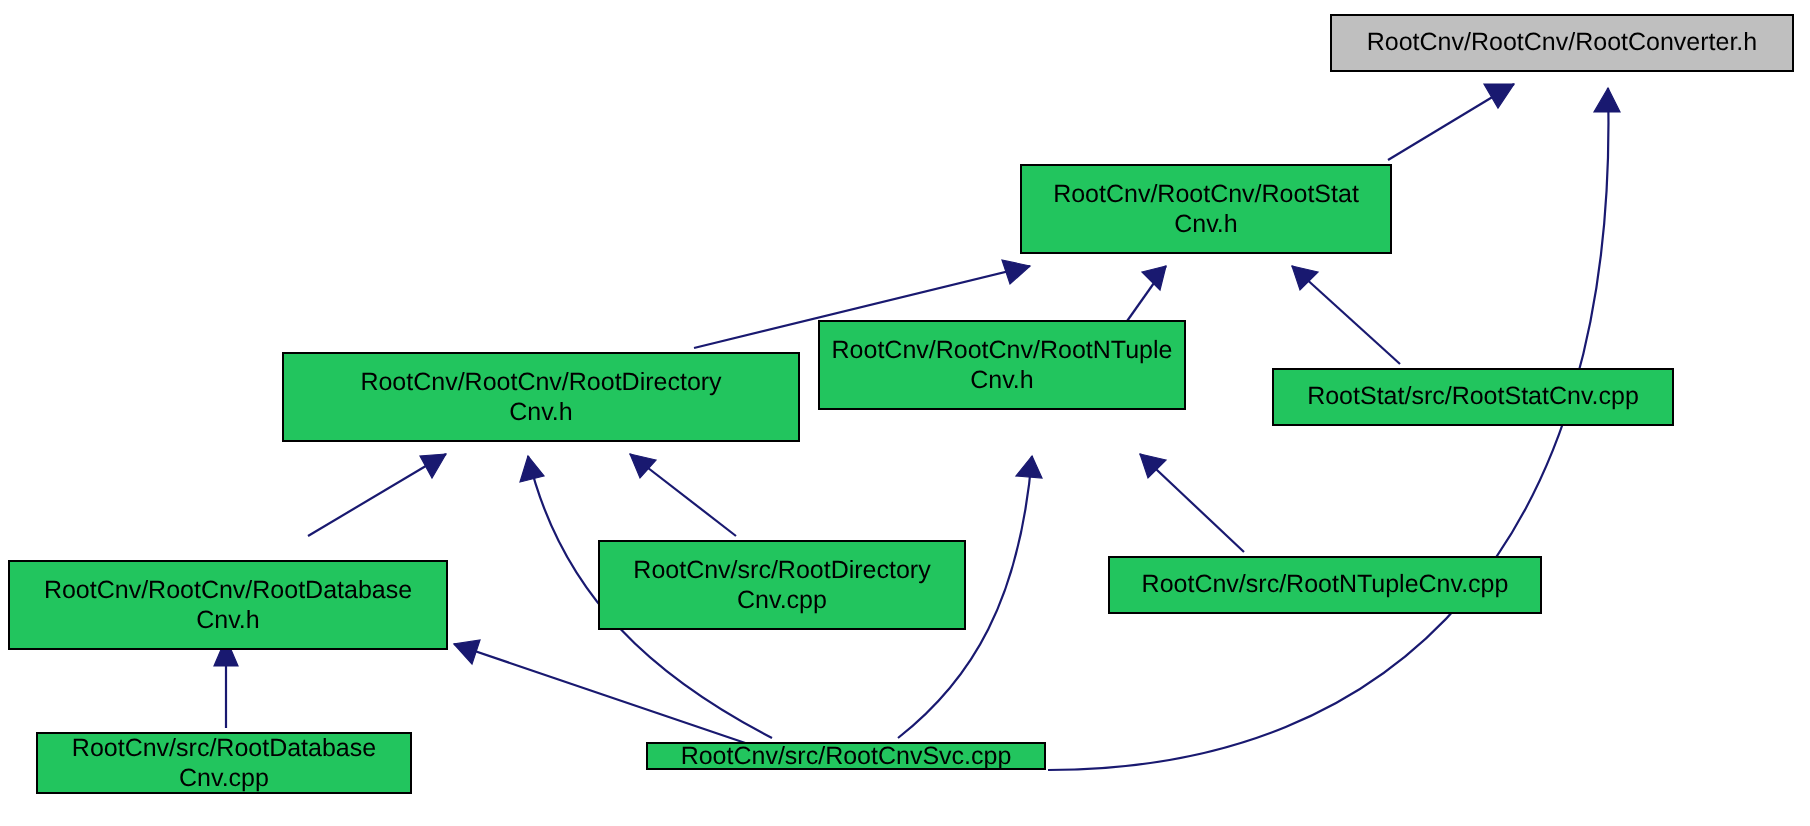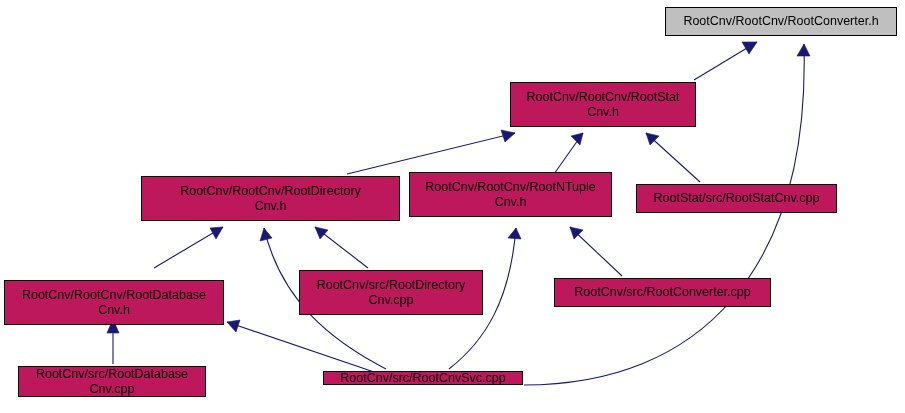--- a/index.html
+++ b/index.html
@@ -21,21 +21,21 @@
     position: absolute;
     left: 0;
     top: 0;
     width: 905px;
     height: 413px;
   }
   .node-box {
     position: absolute;
     box-sizing: border-box;
     border: 1px solid #000000;
-    background: #be185d;
+    background: #22c55e;
     display: flex;
     align-items: center;
     justify-content: center;
     text-align: center;
     color: #000000;
     font-size: 12.5px;
     line-height: 15px;
     letter-spacing: 0px;
     white-space: pre-line;
     padding: 0 4px;
@@ -111,25 +111,25 @@
         <path class="edge-line" d="M 380 374 L 227 322"></path>
         <polygon class="edge-head" points="227,322 236,332 240,320"></polygon>
       </g>
     </svg>
   <div id="nodes-layer">
       <div class="node-box highlight" style="left: 665px; top: 7px; width: 232px; height: 29px;"><span class="node-label">RootCnv/RootCnv/RootConverter.h</span></div>
       <div class="node-box" style="left: 510px; top: 82px; width: 186px; height: 45px;"><span class="node-label">RootCnv/RootCnv/RootStat
 Cnv.h</span></div>
       <div class="node-box" style="left: 141px; top: 176px; width: 259px; height: 45px;"><span class="node-label">RootCnv/RootCnv/RootDirectory
 Cnv.h</span></div>
-      <div class="node-box" style="left: 409px; top: 172px; width: 203px; height: 45px; justify-content: center;"><span class="node-label">RootCnv/RootCnv/RootNTuple
+      <div class="node-box" style="left: 409px; top: 160px; width: 184px; height: 45px; justify-content: center;"><span class="node-label">RootCnv/RootCnv/RootNTuple
 Cnv.h</span></div>
       <div class="node-box" style="left: 636px; top: 184px; width: 201px; height: 29px;"><span class="node-label">RootStat/src/RootStatCnv.cpp</span></div>
       <div class="node-box" style="left: 4px; top: 270px; width: 220px; height: 45px; margin-top: 10px;"><span class="node-label">RootCnv/RootCnv/RootDatabase
 Cnv.h</span></div>
       <div class="node-box" style="left: 299px; top: 270px; width: 184px; height: 45px;"><span class="node-label">RootCnv/src/RootDirectory
 Cnv.cpp</span></div>
-      <div class="node-box" style="left: 554px; top: 278px; width: 217px; height: 29px;"><span class="node-label">RootCnv/src/RootConverter.cpp</span></div>
+      <div class="node-box" style="left: 554px; top: 278px; width: 217px; height: 29px;"><span class="node-label">RootCnv/src/RootNTupleCnv.cpp</span></div>
       <div class="node-box" style="left: 18px; top: 366px; width: 188px; height: 31px;"><span class="node-label">RootCnv/src/RootDatabase
 Cnv.cpp</span></div>
       <div class="node-box" style="left: 323px; top: 371px; width: 200px; height: 14px;"><span class="node-label">RootCnv/src/RootCnvSvc.cpp</span></div>
     </div>
 </div>
 
 </body></html>

